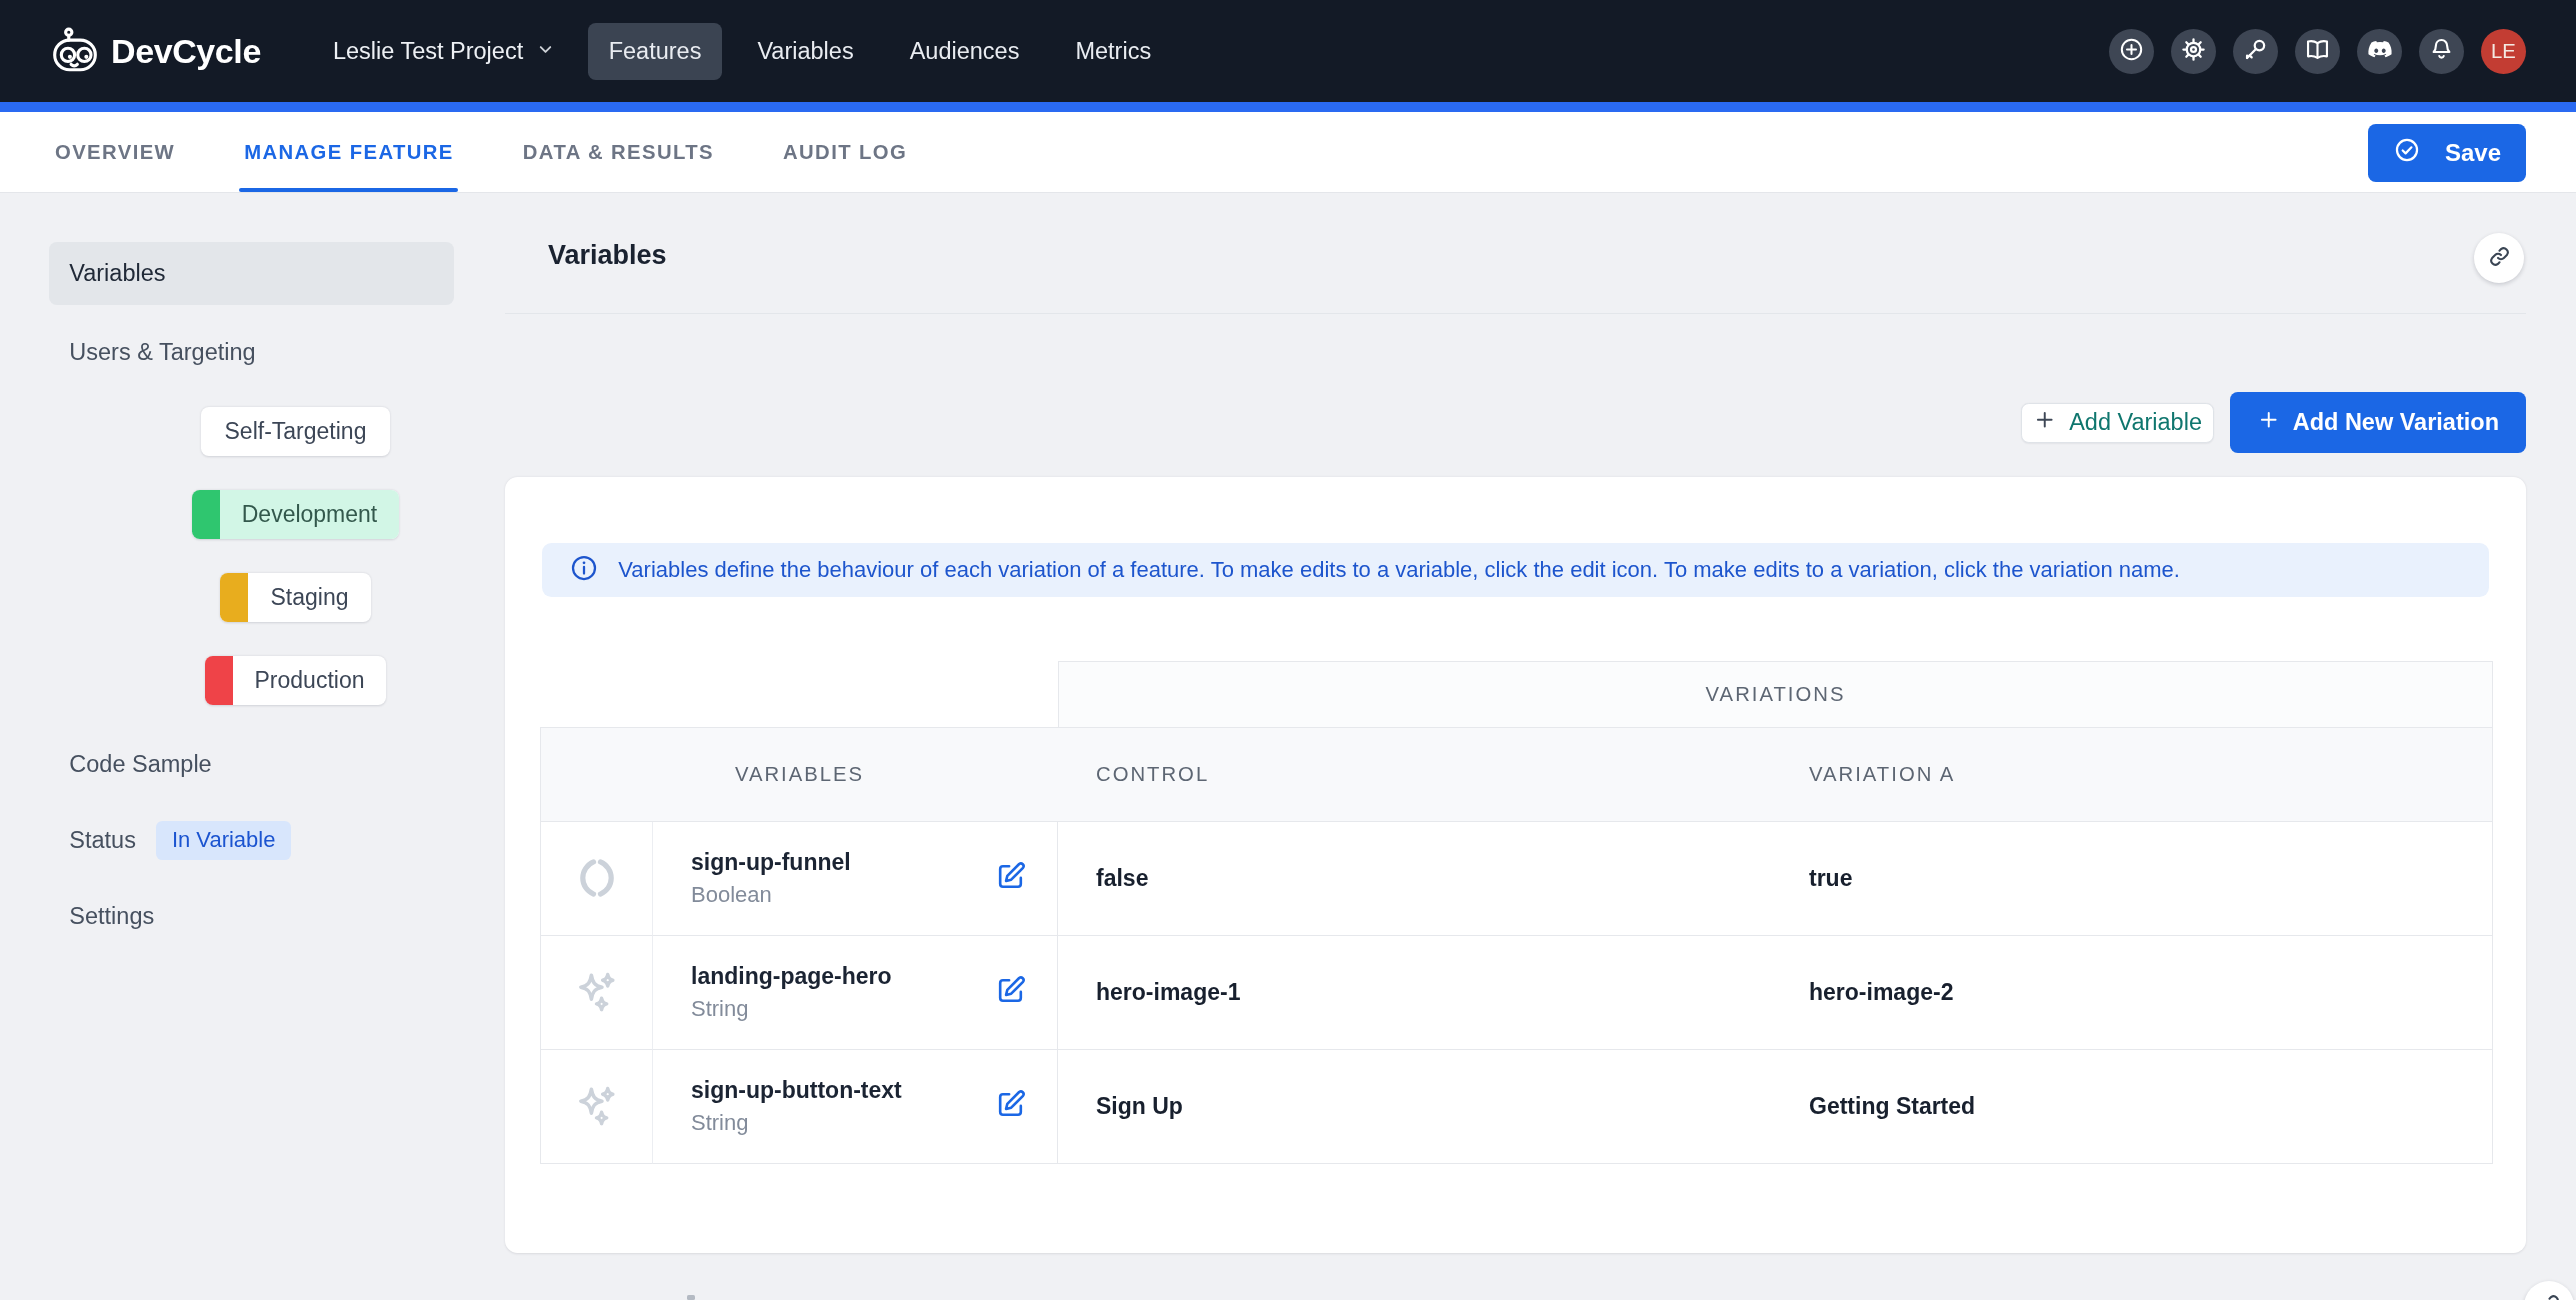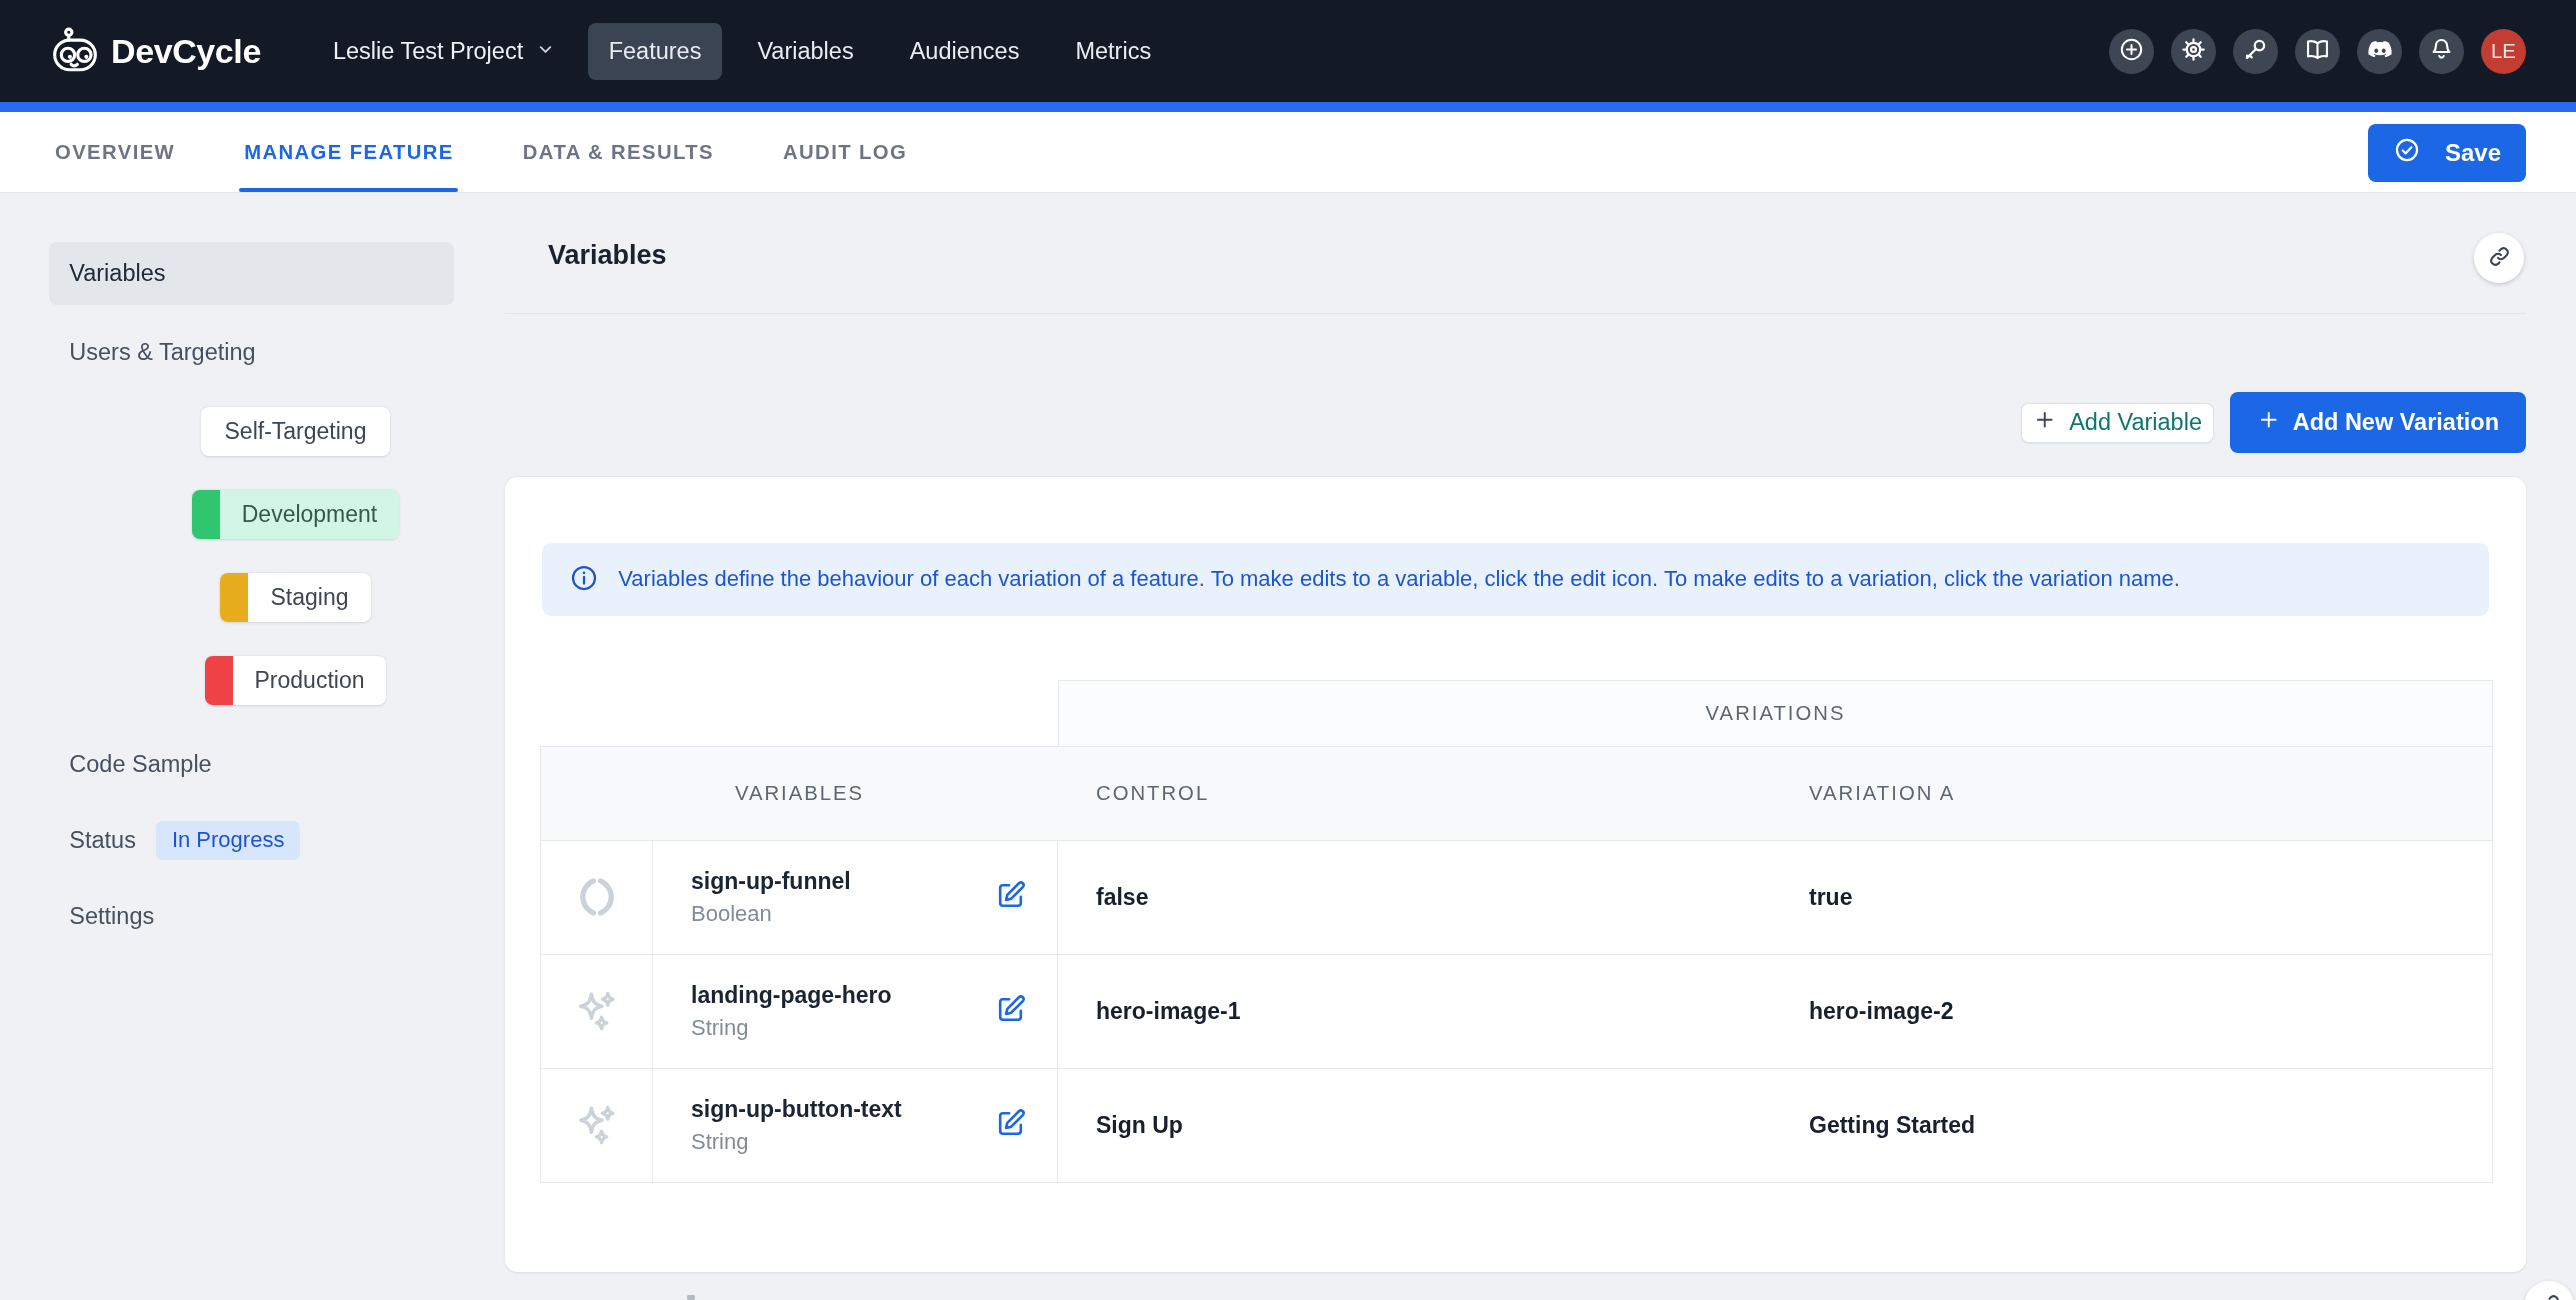--- a/index.html
+++ b/index.html
@@ -63,21 +63,21 @@
   .main{flex:1;position:relative;}
   .page-header{position:relative;height:121px;border-bottom:0.8px solid #e3e6ea;margin-right:50px;}
   .page-title{position:absolute;left:43px;top:47px;font-size:27px;font-weight:700;color:#1a2230;}
   .round-btn{position:absolute;right:1.6px;top:40px;width:50px;height:50px;border-radius:50%;background:#fff;border:none;box-shadow:0 1.6px 4.7px rgba(16,24,40,.18);display:flex;align-items:center;justify-content:center;color:#3a4554;cursor:pointer;}
   .actions{display:flex;justify-content:flex-end;align-items:center;gap:15.7px;margin:78px 50px 0 0;}
   .btn{display:flex;align-items:center;gap:12.5px;border-radius:7.8px;font-family:inherit;font-size:23.5px;cursor:pointer;}
   .btn-secondary{height:40px;padding:0 11px;background:#fff;border:0.8px solid #dfe3e8;color:#0f766e;font-weight:500;box-shadow:0 0.8px 1.6px rgba(16,24,40,.06);}
   .btn-primary{height:61px;padding:0 27px;background:var(--accent-blue);border:none;color:#fff;font-weight:600;}
 
   .card{margin:23.5px 50px 0 0;background:#fff;border-radius:12.5px;box-shadow:0 0.8px 2.3px rgba(16,24,40,.1);padding:66px 33px 89px 35px;}
-  .banner{margin:0 3.9px 0 2.3px;height:73px;background:var(--banner-bg);border-radius:9.4px;display:flex;align-items:center;gap:19px;padding:0 27px;}
+  .banner{margin:0 3.9px 0 2.3px;height:54px;background:var(--banner-bg);border-radius:9.4px;display:flex;align-items:center;gap:19px;padding:0 27px;}
   .banner-text{color:var(--banner-text);font-size:22px;font-weight:500;}
   .banner .info{color:var(--banner-text);flex:none;}
 
   
   .vtable{margin-top:64px;display:grid;grid-template-columns:113px 405px 717px 718px;}
   .vtable .cell{display:flex;align-items:center;}
   .th{font-size:20.3px;font-weight:500;letter-spacing:2px;color:#5d6673;}
   .spacer-cell{grid-column:1/3;height:66px;background:#fff;}
   .variations-cell{grid-column:3/5;height:66px;background:#fbfcfd;border:0.8px solid #e6e8ec;border-bottom:none;display:flex;align-items:center;justify-content:center;}
   .hrow{height:95px;background:#f8f9fb;border-top:0.8px solid #e6e8ec;border-bottom:0.8px solid #e6e8ec;display:flex;align-items:center;}
@@ -232,21 +232,21 @@
         <span class="chip-label">Staging</span>
       </div>
       <div class="chip">
         <span class="bar" style="background:var(--production-red)"></span>
         <span class="chip-label">Production</span>
       </div>
     </div>
     <div class="side-label" style="margin-top:39px">Code Sample</div>
     <div class="status-row">
       <span class="status-text">Status</span>
-      <span class="status-badge">In Progress</span>
+      <span class="status-badge">In Variable</span>
     </div>
     <div class="side-label" style="margin-top:36px">Settings</div>
   </aside>
 
   <main class="main">
     <div class="page-header">
       <div class="page-title">Variables</div>
       <button class="round-btn">
         <span>
           <svg width="25" height="25" viewBox="0 0 24 24" fill="none" stroke="currentColor" stroke-width="2" stroke-linecap="round" stroke-linejoin="round">

